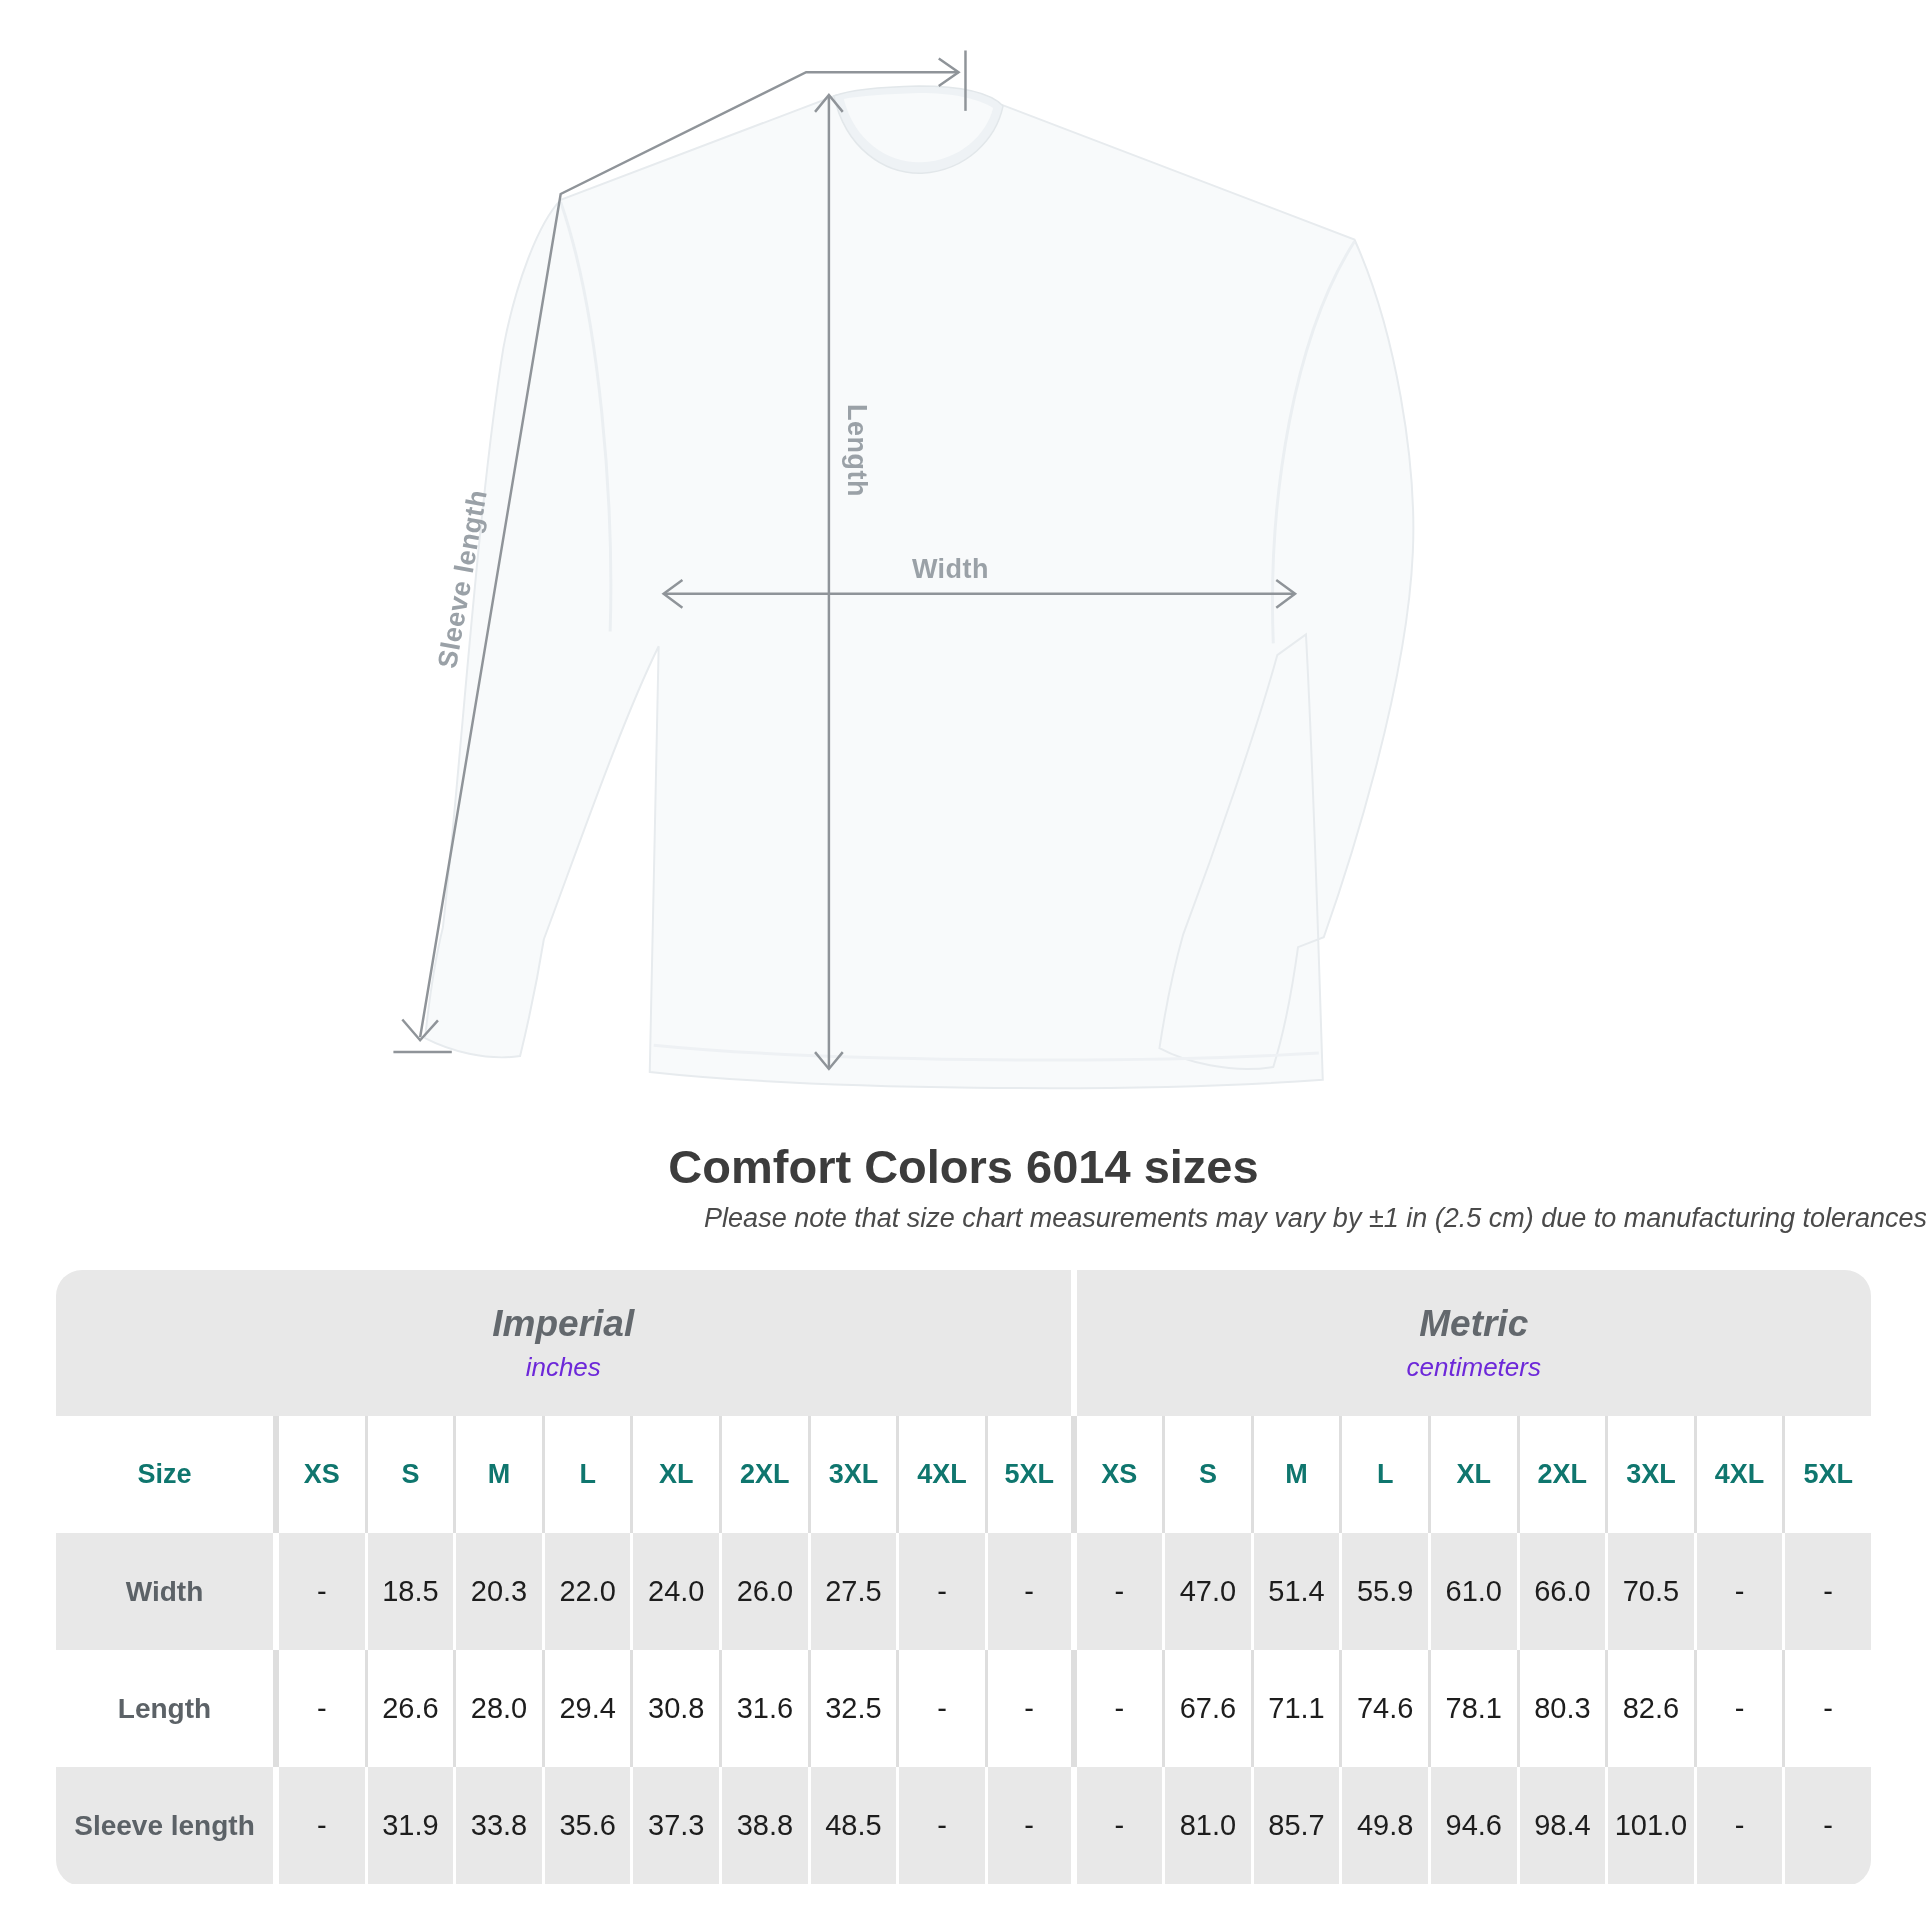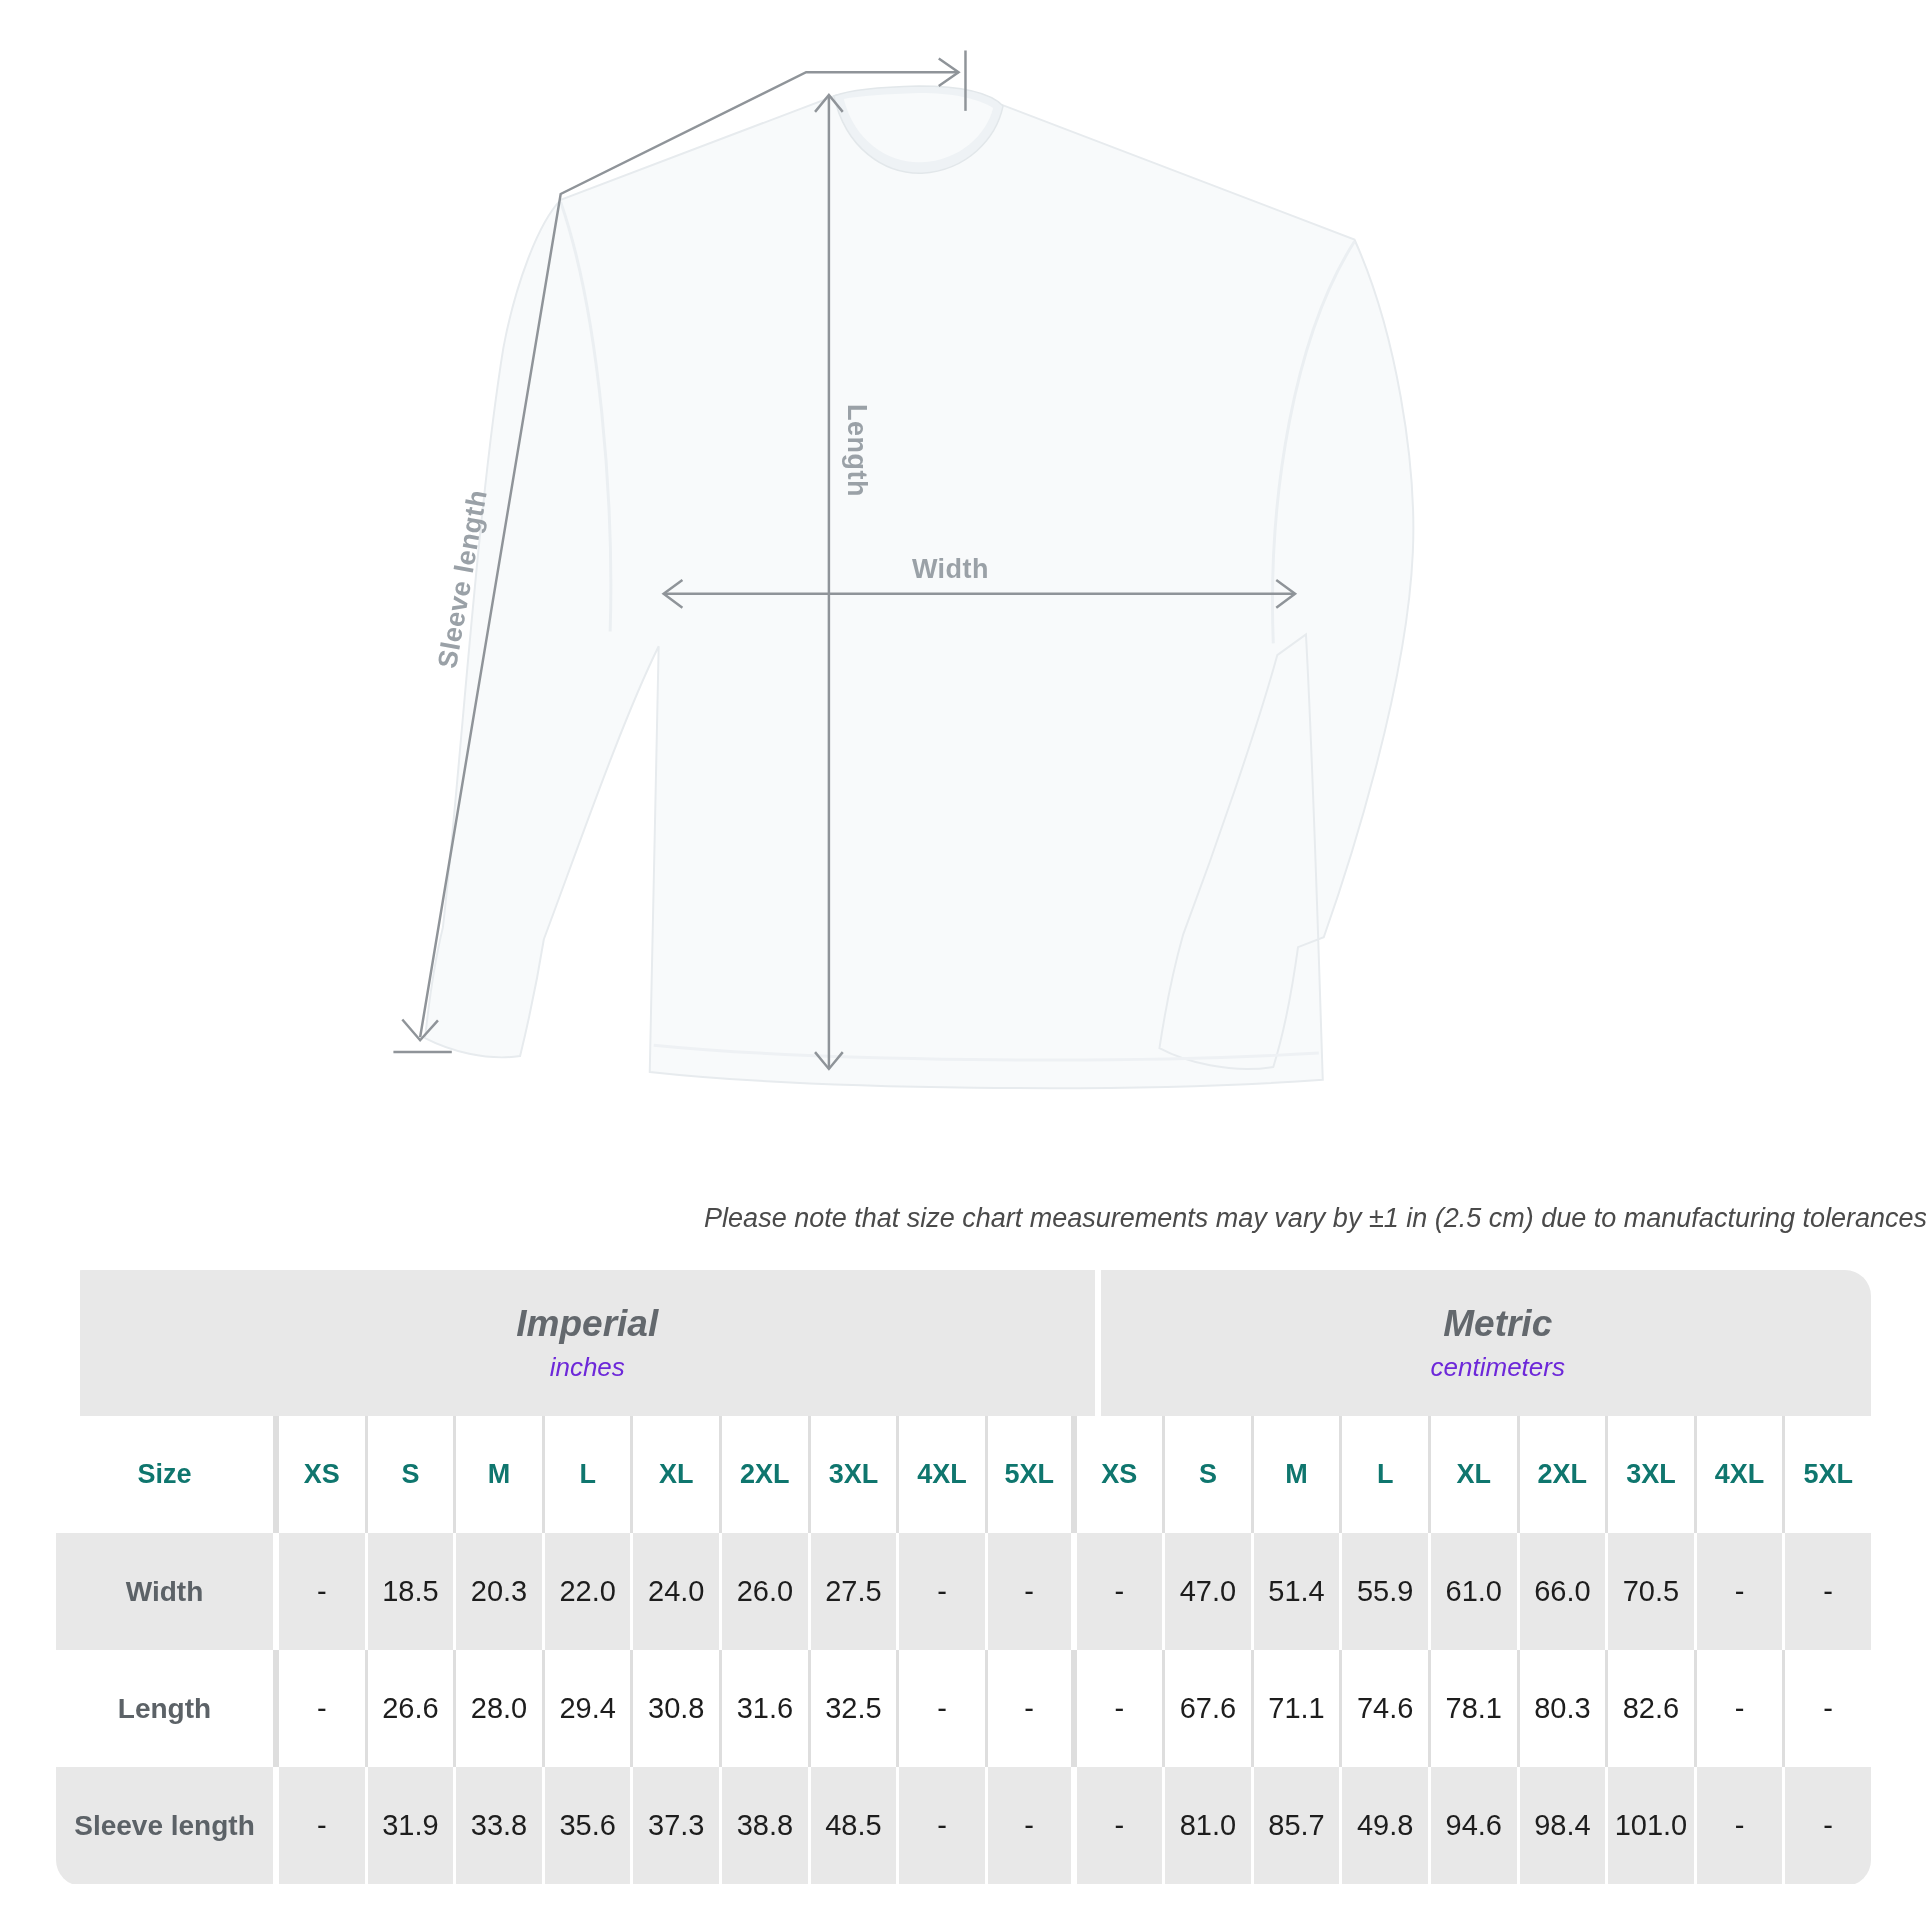--- a/index.html
+++ b/index.html
@@ -18,21 +18,21 @@
            font-size:47px; font-weight:bold; color:#3c3c3c; }
   .subtitle { position:absolute; top:1203px; left:0; width:100%; text-align:right;
               font-size:27px; font-style:italic; color:#4a4a4a; }
 
   
   .size-table { position:absolute; left:56px; top:1270px; width:1815px; height:616px;
                 border-radius:26px; overflow:hidden; display:flex; flex-direction:column; }
   .trow { display:grid; grid-template-columns:220px repeat(18, 1fr); column-gap:3px; width:100%; }
   .trow .cell { display:flex; align-items:center; justify-content:center; }
 
-  .r-unit  { height:146px; background:#ffffff;margin-left:24px; }
+  .r-unit  { height:146px; background:#ffffff; }
   .r-size  { height:117px; background:#dedede; }
   .r-gray  { height:117px; background:#ffffff; }
   .r-white { height:117px; background:#dedede; }
 
   .r-unit .cell  { background:#e8e8e8; flex-direction:column; gap:7px; }
   .r-size .cell, .r-white .cell { background:#ffffff; }
   .r-gray .cell  { background:#e8e8e8; }
 
   .span10 { grid-column:span 10; border-right:3px solid #ffffff; }
   .span9  { grid-column:span 9; }
@@ -100,20 +100,21 @@
         <path d="M689,586 L670,600 L689,614"></path>
         <path d="M1289,586 L1308,600 L1289,614"></path>
       </g>
     </g>
   </svg>
 
   <div class="diagram-label lbl-length">Length</div>
   <div class="diagram-label lbl-width">Width</div>
   <div class="diagram-label lbl-sleeve">Sleeve length</div>
 
+  <div class="title">Comfort Colors 6014 sizes</div>
   <div class="subtitle">Please note that size chart measurements may vary by ±1 in (2.5 cm) due to manufacturing tolerances</div>
 
   <div class="size-table">
 
     <div class="trow r-unit">
       <div class="cell span10">
         <div class="unit-name">Imperial</div>
         <div class="unit-sub">inches</div>
       </div>
       <div class="cell span9">

